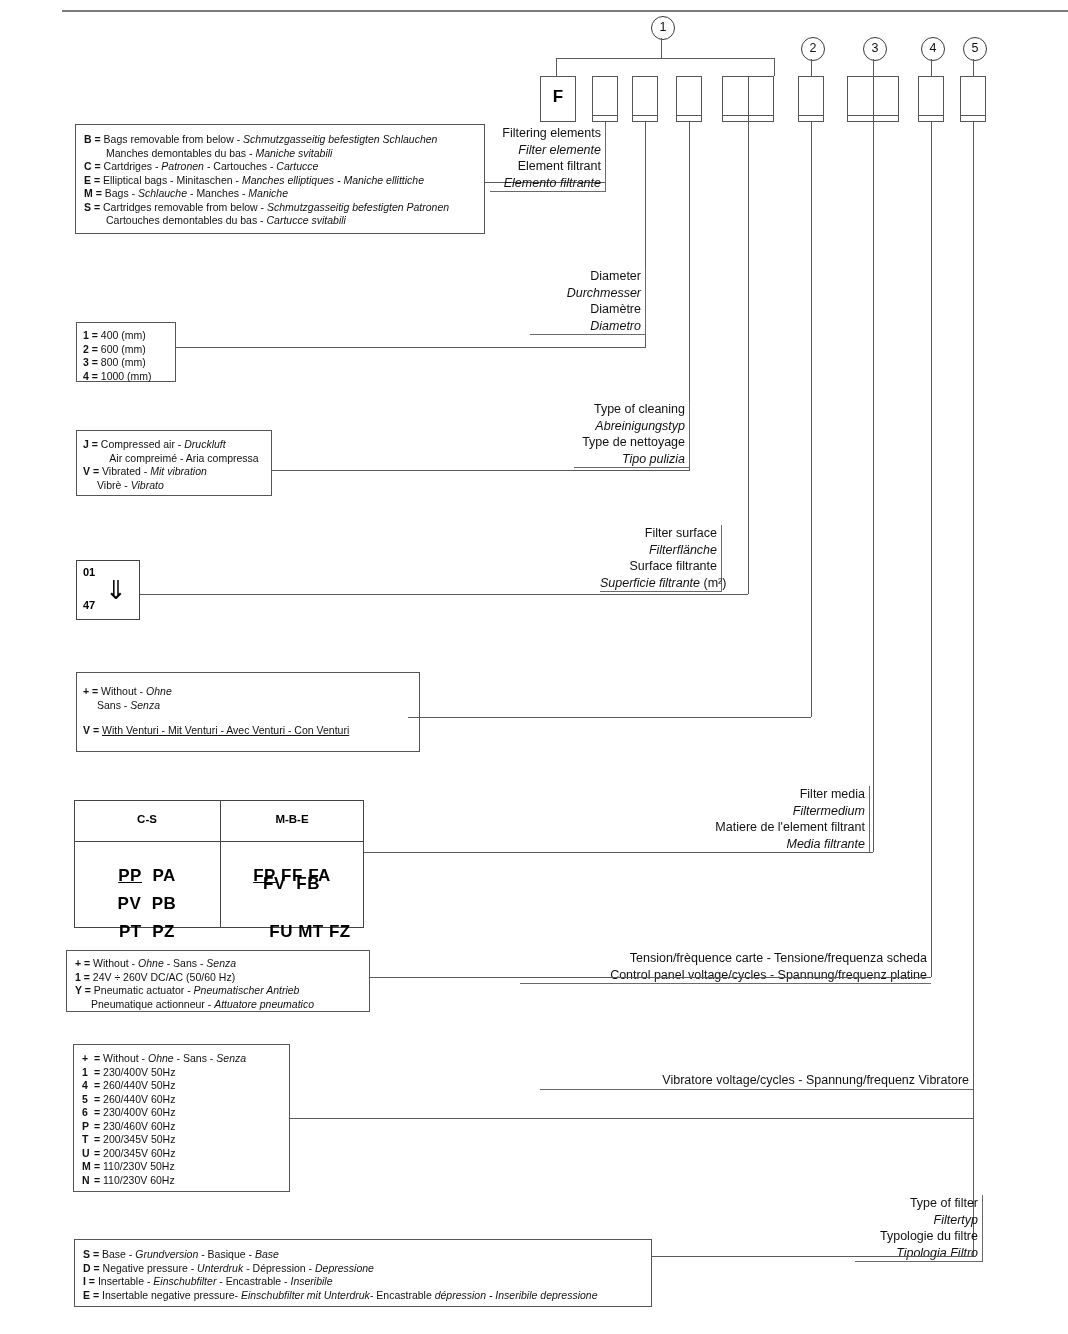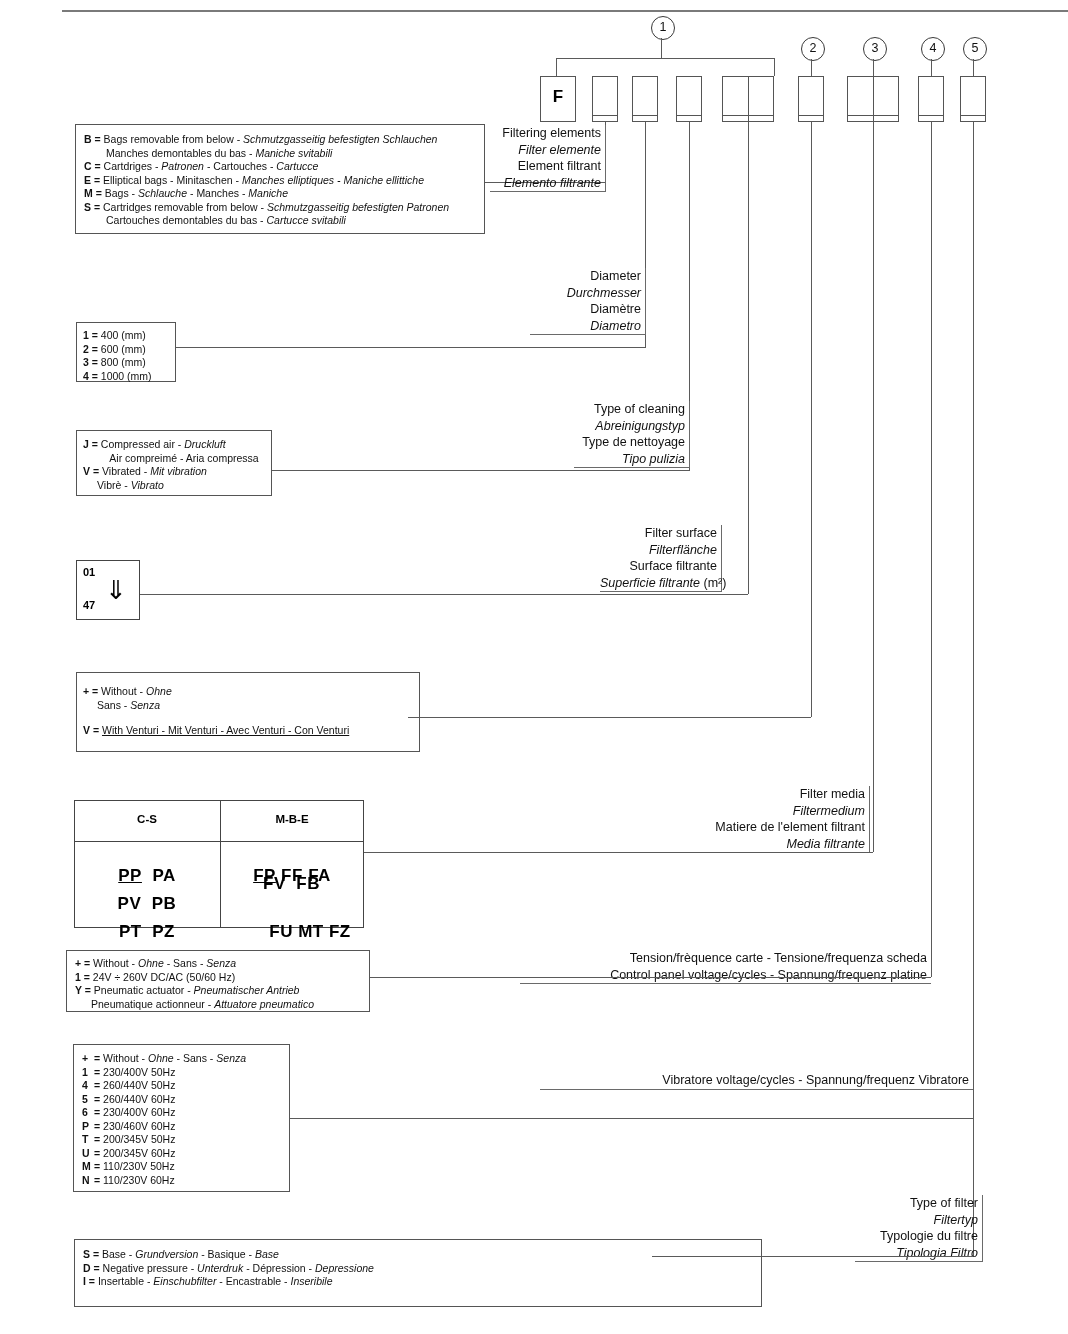--- a/index.html
+++ b/index.html
@@ -366,20 +366,21 @@
   </div>
   <div class="ln hl" style="left:290px;top:1118px;width:683px;"></div>
 
   <div class="desc" style="left:855px;top:1195px;width:128px;">
     <div>Type of filter</div>
     <div class="it">Filtertyp</div>
     <div>Typologie du filtre</div>
     <div class="it">Tipologia Filtro</div>
   </div>
 
-  <div class="lbox" style="left:74px;top:1239px;width:688px;height:68px;padding:8px 0 0 8px;">
+  <div class="lbox" style="left:74px;top:1239px;width:578px;height:68px;padding:8px 0 0 8px;">
     <div class="row"><b>S</b><b> = </b><span>Base - </span><span class="it">Grundversion</span><span> - Basique - </span><span class="it">Base</span></div>
     <div class="row"><b>D</b><b> = </b><span>Negative pressure - </span><span class="it">Unterdruk</span><span> - Dépression - </span><span class="it">Depressione</span></div>
     <div class="row"><b>I</b><b> = </b><span>Insertable - </span><span class="it">Einschubfilter</span><span> - Encastrable - </span><span class="it">Inseribile</span></div>
+    <div class="row"><b>E</b><b> = </b><span>Insertable negative pressure- </span><span class="it">Einschubfilter mit Unterdruk</span><span>- Encastrable </span><span class="it">dépression - Inseribile depressione</span></div>
   </div>
   <div class="ln hl" style="left:652px;top:1256px;width:321px;"></div>
 
 </div>
 
 </body></html>

